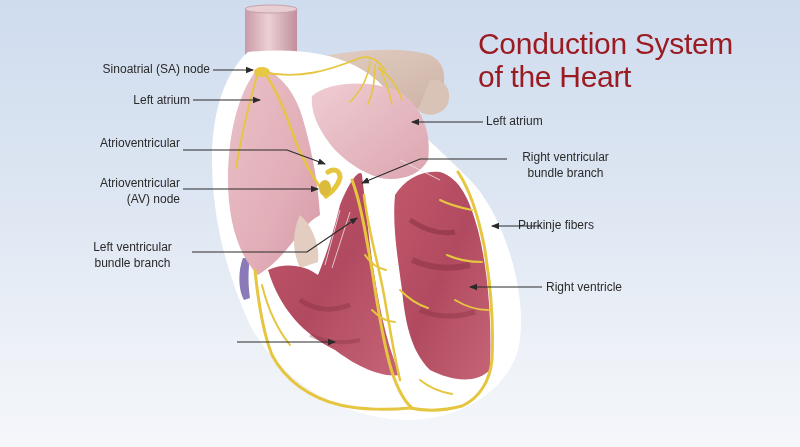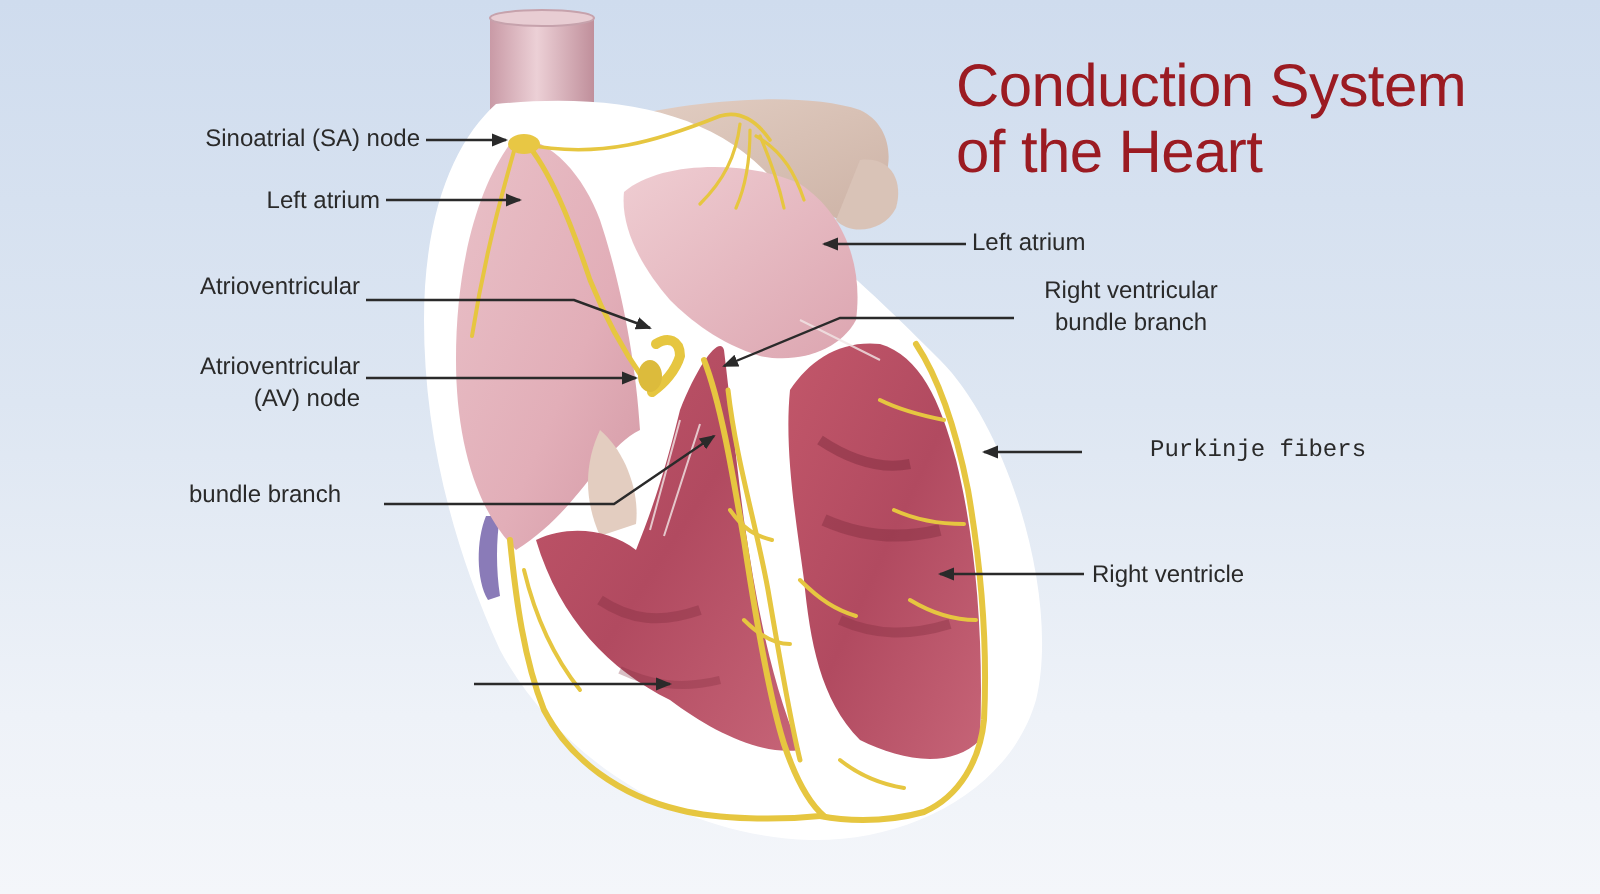--- a/index.html
+++ b/index.html
@@ -167,34 +167,35 @@
   <div class="label right" style="left:40px; top:136px; width:140px;">
     <div>Atrioventricular</div>
   </div>
 
   <div class="label right" style="left:40px; top:176px; width:140px;">
     <div>Atrioventricular</div>
     <div>(AV) node</div>
   </div>
 
   <div class="label center" style="left:75px; top:240px; width:115px;">
+    <div>Left ventricular</div>
     <div>bundle branch</div>
   </div>
 
 
   <div class="label" style="left:486px; top:114px;">
     <div>Left atrium</div>
   </div>
 
-  <div class="label center" style="left:508px; top:138px; width:115px;">
+  <div class="label center" style="left:508px; top:150px; width:115px;">
     <div>Right ventricular</div>
     <div>bundle branch</div>
   </div>
 
-  <div class="label" style="left:575px; top:218px;font-family:Liberation Mono, monospace;">
+  <div class="label" style="left:518px; top:218px;">
     <div>Purkinje fibers</div>
   </div>
 
   <div class="label" style="left:546px; top:280px;">
     <div>Right ventricle</div>
   </div>
 
 </div>
 
 </body></html>

